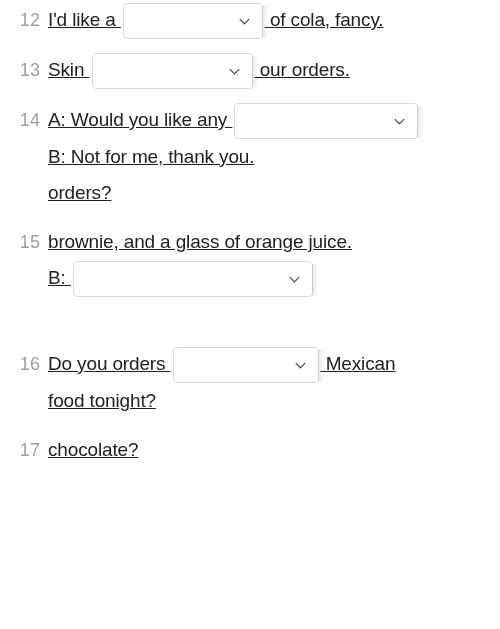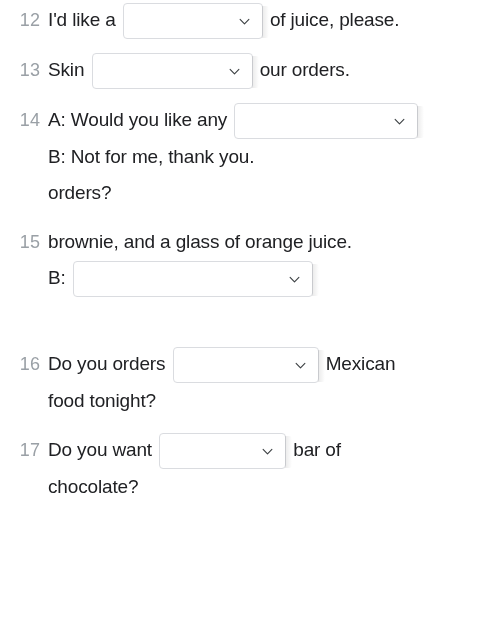--- a/index.html
+++ b/index.html
@@ -55,20 +55,21 @@
     font-size: 19px;
     line-height: 36px;
     color: #202124;
     white-space: nowrap;
     letter-spacing: -0.15px;
   }
 
   .line .txt {
     display: inline;
     vertical-align: baseline;
+    text-decoration: underline;
   }
 
   
   .dd {
     position: relative;
     display: inline-block;
     vertical-align: middle;
     height: 36px;
     box-sizing: border-box;
     background: #ffffff;
@@ -127,21 +128,21 @@
 <body>
 
 <div class="quiz" id="quiz-root">
     <div class="q" style="top: 2px;">
       <span class="q-num">12</span>
       <div class="q-body">
         <div class="line"><span class="txt">I'd like a </span><span class="dd dd-w162" role="combobox"><span class="dd-value"></span><span class="chev">
               <svg viewBox="0 0 16 16" aria-hidden="true">
                 <path d="M2.6 5.4 L8 11 L13.4 5.4" fill="none" stroke="#3c4043" stroke-width="1.35" stroke-linecap="round" stroke-linejoin="round"></path>
               </svg>
-            </span></span><span class="txt"> of juice, please.</span></div>
+            </span></span><span class="txt"> of cola, fancy.</span></div>
       </div>
     </div>
     <div class="q" style="top: 52px;">
       <span class="q-num">13</span>
       <div class="q-body">
         <div class="line"><span class="txt">Skin </span><span class="dd dd-w161" role="combobox"><span class="dd-value"></span><span class="chev">
               <svg viewBox="0 0 16 16" aria-hidden="true">
                 <path d="M2.6 5.4 L8 11 L13.4 5.4" fill="none" stroke="#3c4043" stroke-width="1.35" stroke-linecap="round" stroke-linejoin="round"></path>
               </svg>
             </span></span><span class="txt"> our orders.</span></div>
@@ -177,21 +178,16 @@
               <svg viewBox="0 0 16 16" aria-hidden="true">
                 <path d="M2.6 5.4 L8 11 L13.4 5.4" fill="none" stroke="#3c4043" stroke-width="1.35" stroke-linecap="round" stroke-linejoin="round"></path>
               </svg>
             </span></span><span class="txt"> Mexican</span></div>
         <div class="line"><span class="txt">food tonight?</span></div>
       </div>
     </div>
     <div class="q" style="top: 432px;">
       <span class="q-num">17</span>
       <div class="q-body">
-        <div class="line"><span class="txt">Do you want </span><span class="dd dd-w127" role="combobox"><span class="dd-value"></span><span class="chev">
-              <svg viewBox="0 0 16 16" aria-hidden="true">
-                <path d="M2.6 5.4 L8 11 L13.4 5.4" fill="none" stroke="#3c4043" stroke-width="1.35" stroke-linecap="round" stroke-linejoin="round"></path>
-              </svg>
-            </span></span><span class="txt"> bar of</span></div>
         <div class="line"><span class="txt">chocolate?</span></div>
       </div>
     </div>
   </div>
 
 </body></html>

